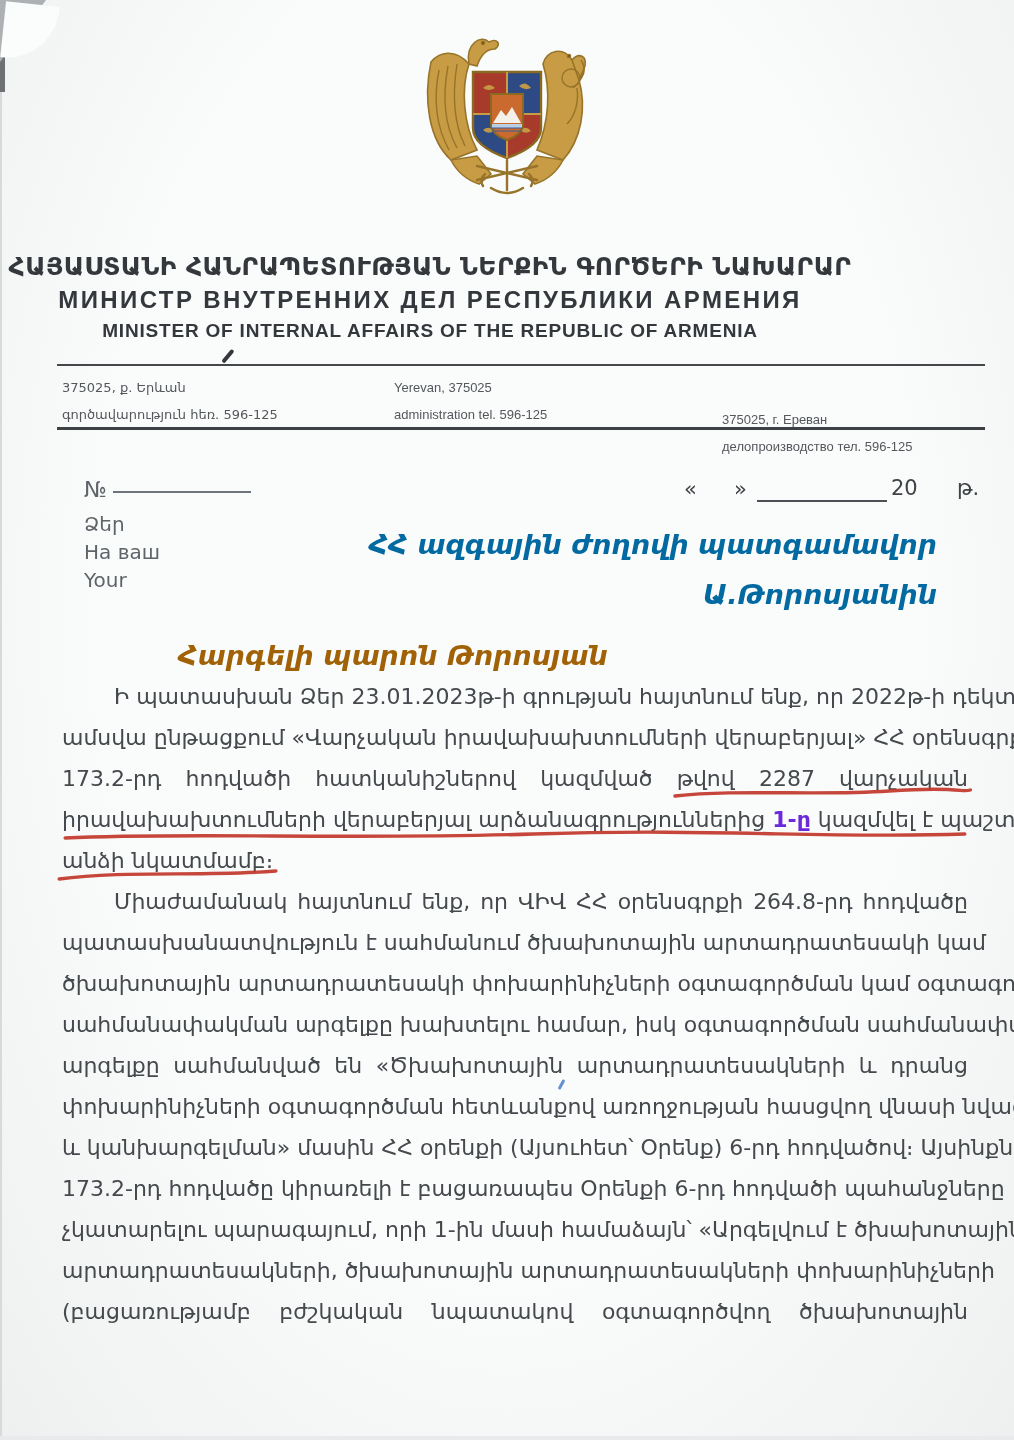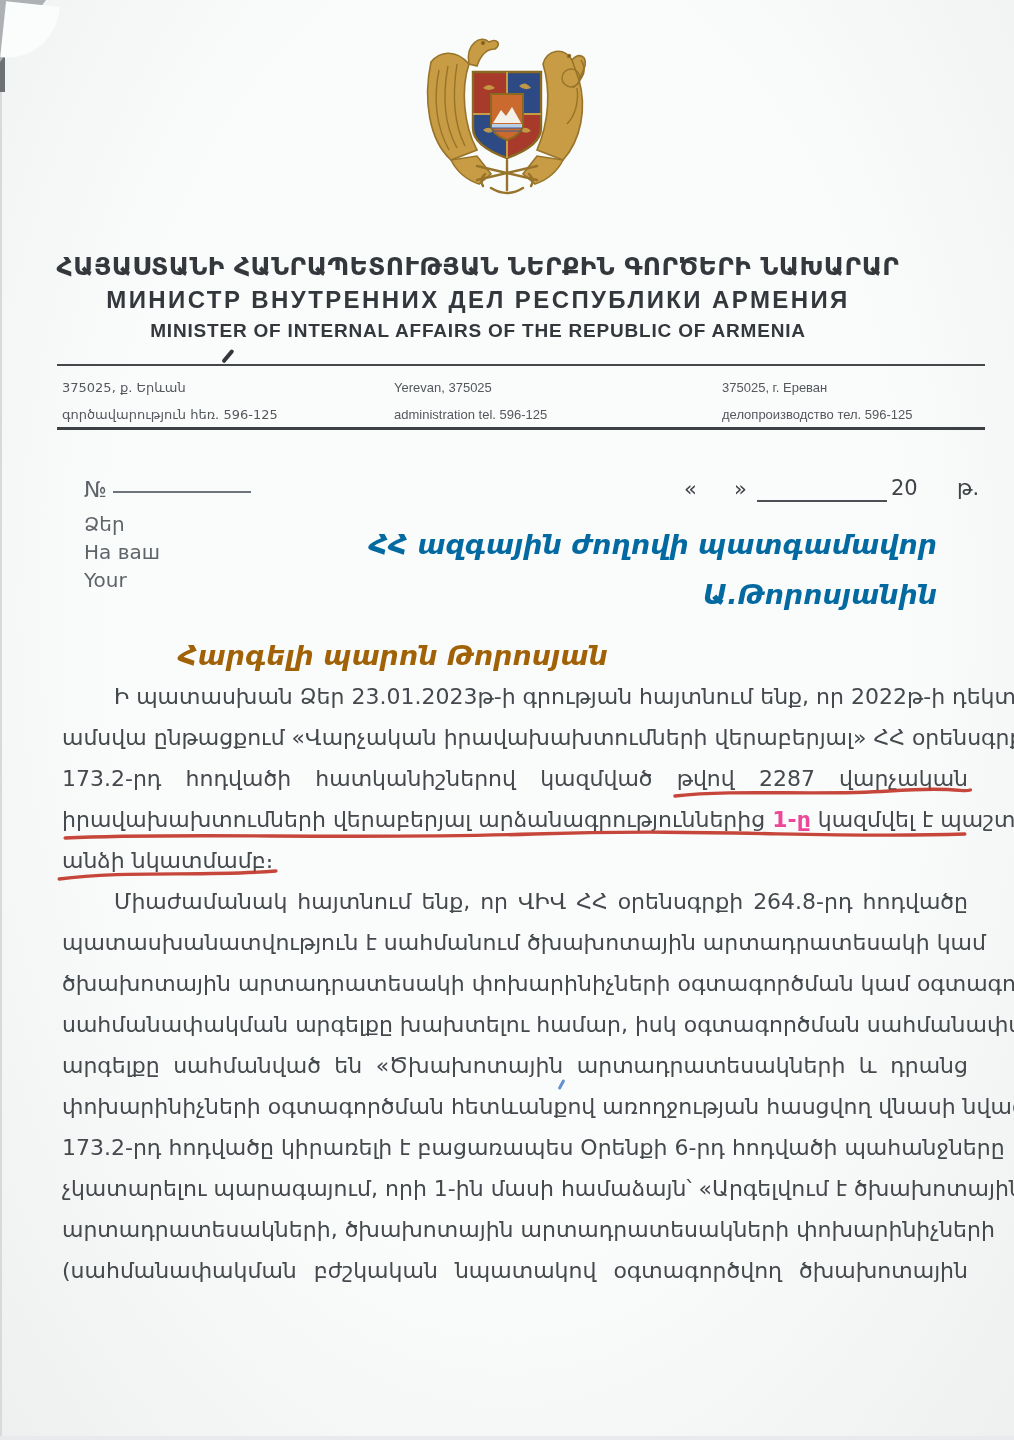--- a/index.html
+++ b/index.html
@@ -13,35 +13,35 @@
   
   .edge-left { left:0; top:0; width:2px; height:1440px; background:#d7d9da; }
   .edge-dark { left:0; top:0; width:5px; height:92px; background:#6e7173; }
   .corner-curl { left:0; top:0; width:46px; height:62px; background:#aeb1b3;
     clip-path:polygon(0 0,100% 0,0 100%); }
   .corner-curl2 { left:3px; top:4px; width:54px; height:56px; background:#fbfcfc;
     border-radius:0 0 95% 0; transform:rotate(6deg); }
   .edge-bottom { left:0; bottom:0; width:1014px; height:4px; background:#e8eaeb; }
 
   
-  .hdr { left:0; top:252px; width:860px; text-align:center; color:#34383c; font-weight:700;padding-left:48px; }
+  .hdr { left:0; top:252px; width:860px; text-align:center; color:#34383c; font-weight:700; }
   .hdr .hy { font-size:25px; letter-spacing:.4px; font-family:"DejaVu Sans",sans-serif; }
   .hdr .ru { font-size:24px; letter-spacing:2.4px; margin-top:5px; font-family:"Liberation Sans",sans-serif; }
   .hdr .en { font-size:19px; letter-spacing:.8px; margin-top:6px; font-family:"Liberation Sans",sans-serif; }
 
   .rule1 { left:57px; top:364px; width:928px; height:2px; background:#45484b; }
   .rule2 { left:57px; top:427px; width:928px; height:3px; background:#3e4144; }
   .pen-mark { left:226px; top:348px; width:3.5px; height:16px; background:#35383b;
     border-radius:2px; transform:rotate(40deg); }
 
   
   .contact { top:374px; font-size:13px; line-height:27px; color:#54585c; }
   .c1 { left:62px; font-family:"DejaVu Sans",sans-serif; }
   .c2 { left:394px; font-family:"Liberation Sans",sans-serif; }
-  .c3 { left:722px; font-family:"Liberation Sans",sans-serif; }
+  .c3 { left:722px; font-family:"Liberation Sans",sans-serif;margin-top:32px; }
 
   
   .ref { left:84px; top:476px; font-size:20px; color:#5f6469; line-height:28px; }
   .ref .no-row { margin-bottom:6px; font-size:22px; }
   .no-line { display:inline-block; width:138px; border-bottom:2px solid #6f747a;
     transform:translateY(-4px); margin-left:6px; }
 
   
   .dl { font-size:21px; color:#3f4347; }
   .q1 { left:684px; top:477px; } .q2 { left:734px; top:477px; }
@@ -52,21 +52,21 @@
   .addressee { right:77px; top:520px; text-align:right; font-size:27px; line-height:50px;
     font-weight:700; font-style:italic; color:#0369a1; }
   .salutation { left:178px; top:640px; font-size:27px; font-weight:700; font-style:italic; color:#a16207; }
 
   
   .body-text { left:62px; top:676px; width:906px; }
   .bl { height:41px; line-height:41px; font-size:22px; color:#45494d;
     text-align:justify; text-align-last:justify; white-space:nowrap; position:relative; }
   .bl.indent { padding-left:52px; }
   .bl.left { text-align-last:left; }
-  .bl b { font-weight:700; color:#ec4899; }
+  .bl b { font-weight:700; color:#6d28d9; }
   .u { position:relative; }
   .uline { position:absolute; left:-5px; width:calc(100% + 10px); height:13px;
     bottom:-8px; overflow:visible; }
   .uline2 { position:absolute; left:-6px; width:calc(100% + 12px); height:13px;
     bottom:-2px; overflow:visible; }
   .uline path, .uline2 path { stroke:#c2372b; stroke-width:3.4; fill:none;
     stroke-linecap:round; opacity:.92; }
   .pen-blue { left:560px; top:1079px; width:3px; height:11px; background:#4a7bc8;
     transform:rotate(28deg); border-radius:2px; opacity:.85; }
 
@@ -204,19 +204,20 @@
     <span class="u"><span>անձի նկատմամբ։</span><svg class="uline" viewBox="0 0 100 13" preserveAspectRatio="none">
           <path d="M1,11 C30,2 68,9 99,3" vector-effect="non-scaling-stroke"></path>
         </svg></span>
   </div>
   <div class="bl indent">Միաժամանակ հայտնում ենք, որ ՎԻՎ ՀՀ օրենսգրքի 264.8-րդ հոդվածը</div>
   <div class="bl">պատասխանատվություն է սահմանում ծխախոտային արտադրատեսակի կամ</div>
   <div class="bl">ծխախոտային արտադրատեսակի փոխարինիչների օգտագործման կամ օգտագործման</div>
   <div class="bl">սահմանափակման արգելքը խախտելու համար, իսկ օգտագործման սահմանափակումը և</div>
   <div class="bl">արգելքը սահմանված են «Ծխախոտային արտադրատեսակների և դրանց</div>
   <div class="bl">փոխարինիչների օգտագործման հետևանքով առողջության հասցվող վնասի նվազեցման</div>
+  <div class="bl">և կանխարգելման» մասին ՀՀ օրենքի (Այսուհետ՝ Օրենք) 6-րդ հոդվածով։ Այսինքն</div>
   <div class="bl">173.2-րդ հոդվածը կիրառելի է բացառապես Օրենքի 6-րդ հոդվածի պահանջները</div>
   <div class="bl">չկատարելու պարագայում, որի 1-ին մասի համաձայն՝ «Արգելվում է ծխախոտային</div>
   <div class="bl">արտադրատեսակների, ծխախոտային արտադրատեսակների փոխարինիչների</div>
-  <div class="bl">(սահմանափակման բժշկական նպատակով օգտագործվող ծխախոտային</div>
+  <div class="bl">(բացառությամբ բժշկական նպատակով օգտագործվող ծխախոտային</div>
 </div>
 
 <div class="abs pen-blue"></div>
 
 </body></html>

